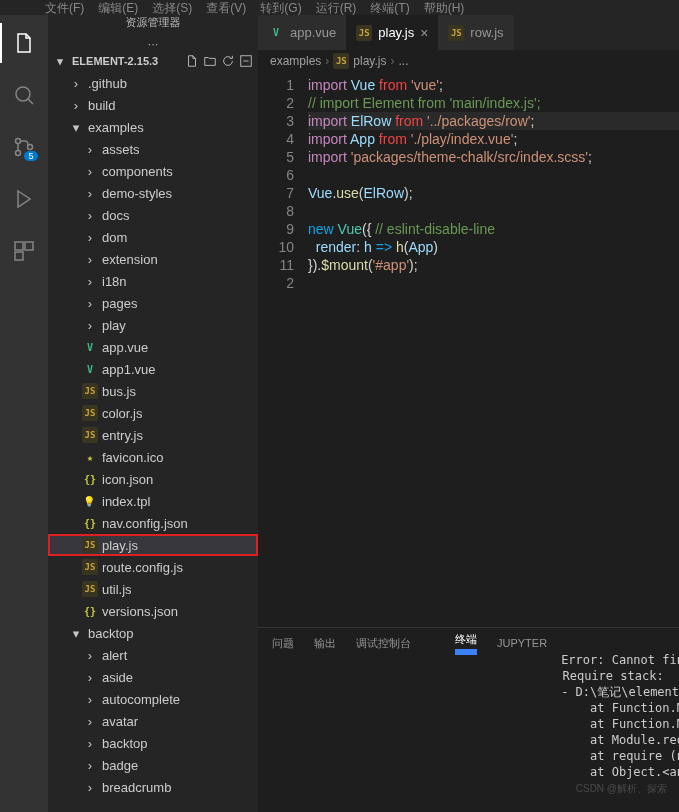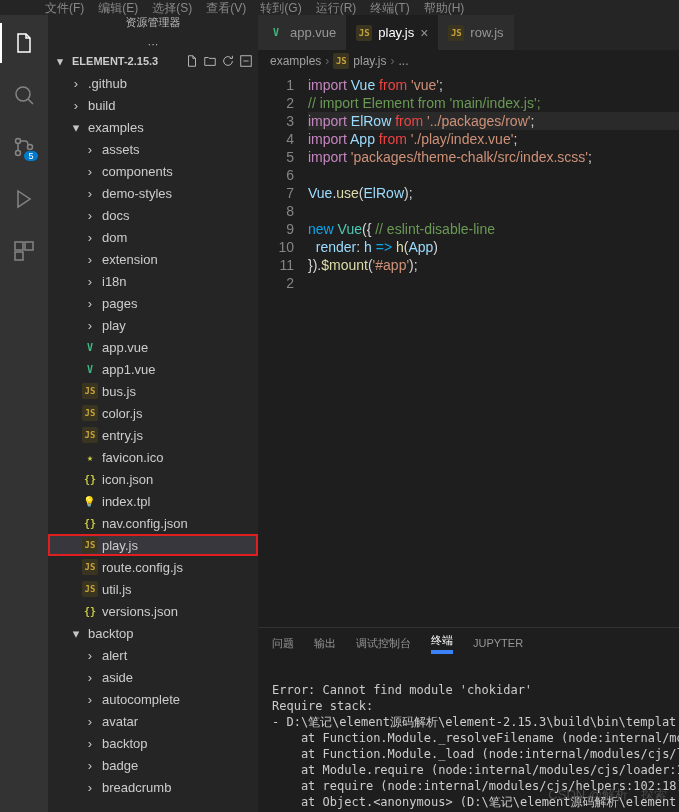--- a/index.html
+++ b/index.html
@@ -42,26 +42,26 @@
 .k-var { color: #9cdcfe; }
 .k-from { color: #ef4444; }
 .k-str { color: #ce9178; }
 .k-com { color: #6a9955; }
 .k-new { color: #0ea5e9; }
 .k-fn { color: #dcdcaa; }
 .k-prop { color: #9cdcfe; }
 .k-type { color: #4ec9b0; }
 .k-pun { color: #d4d4d4; }
 .current-line { background: #2a2a2a; }
-.panel { height: 185px; border-top: 1px solid #333; background: #1e1e1e; display: flex; flex-direction: column; }
+.panel { height: 185px; border-top: 1px solid #333; background: #1e1e1e; display: flex; flex-direction: row; text-align: center; }
 .panel-tabs { height: 30px; display: flex; gap: 20px; padding-left: 14px; align-items: center; font-size: 11px; }
 .ptab { color: #969696; cursor: pointer; }
-.ptab.active { color: #fff; border-bottom: 4px solid #3b82f6; padding-bottom: 2px; }
+.ptab.active { color: #fff; border-bottom: 6px solid #3b82f6; padding-bottom: 2px; margin-left: 24px; }
 .terminal { flex: 1; font-family: Consolas, monospace; font-size: 12px; padding: 8px 14px; color: #cccccc; overflow: hidden; white-space: pre; line-height: 16px; }
-.watermark { position: absolute; right: 12px; bottom: 8px; color: rgba(200,200,200,0.25); font-size: 13px; pointer-events: none; }
+.watermark { position: absolute; right: 12px; bottom: 16px; color: rgba(200,200,200,0.25); font-size: 10px; pointer-events: none; }
 svg { display: block; }
 </style>
 </head>
 <body>
 
 <div class="menubar">
     <span>文件(F)</span>
     <span>编辑(E)</span>
     <span>选择(S)</span>
     <span>查看(V)</span>

